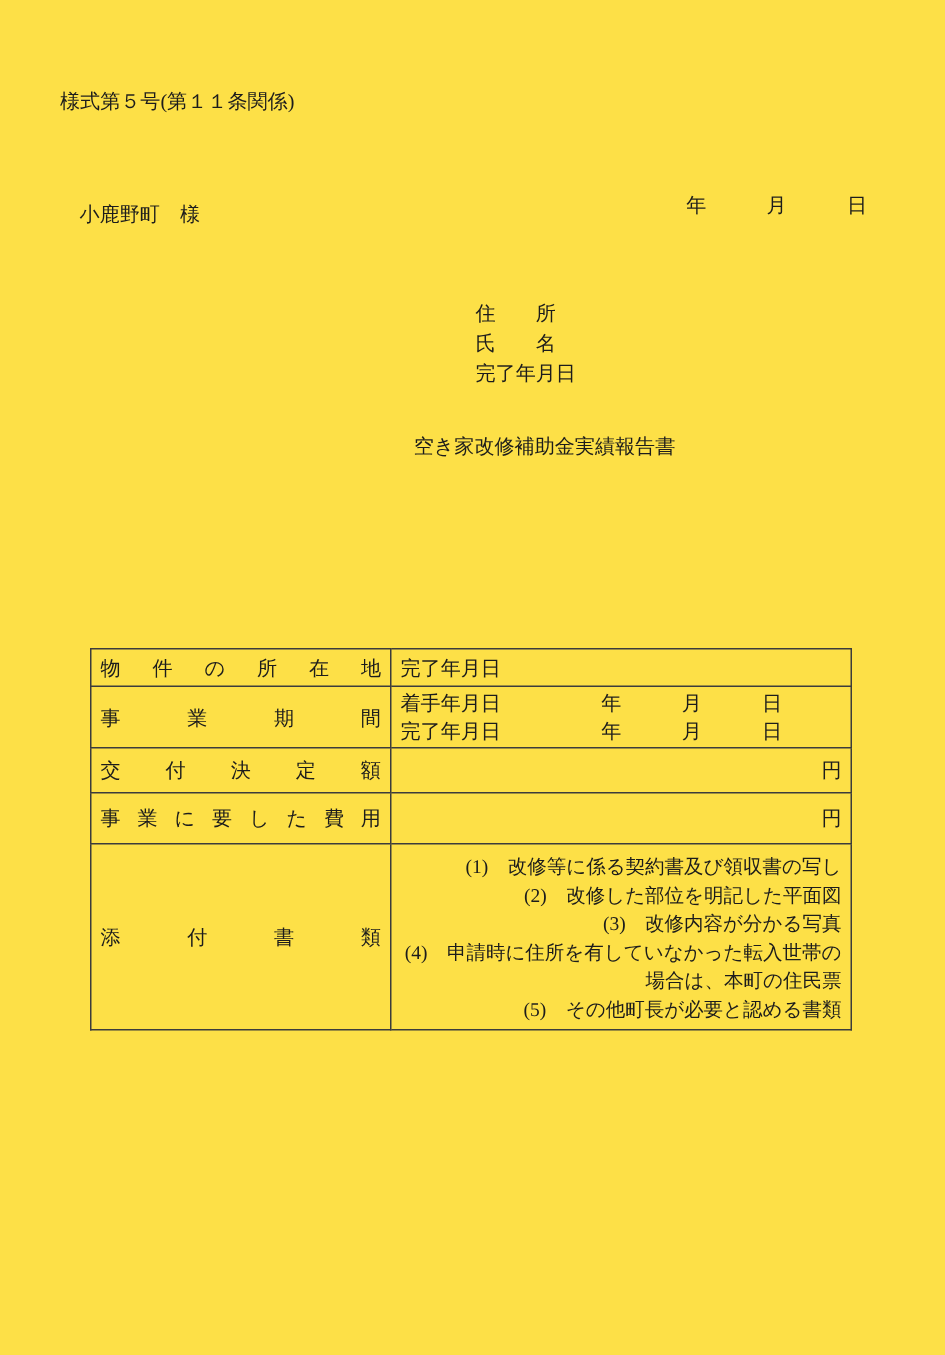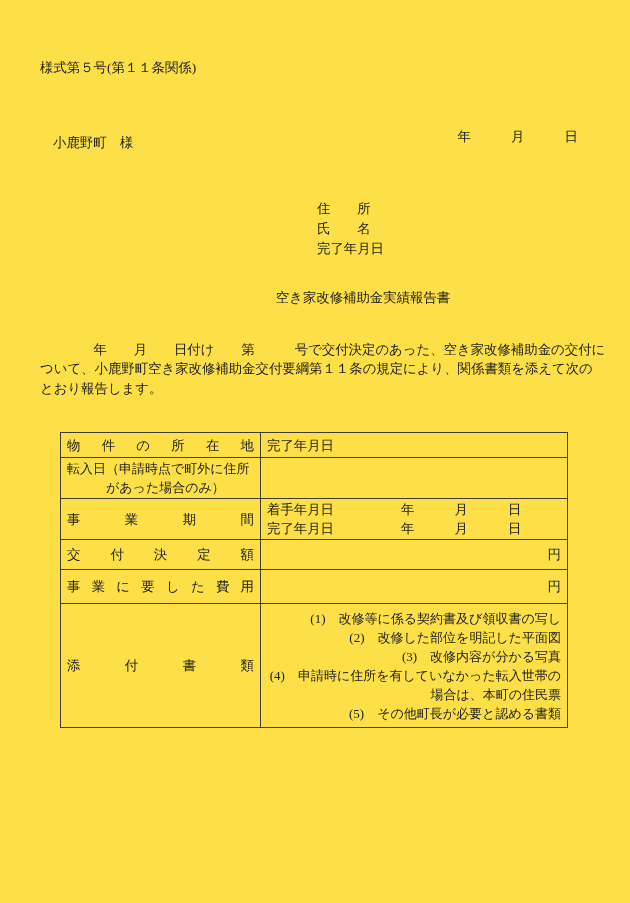--- a/index.html
+++ b/index.html
@@ -75,49 +75,39 @@
   <div class="applicant">
     <div class="app-fields">
       <div>住　　所</div>
       <div>氏　　名</div>
       <div>完了年月日</div>
     </div>
   </div>
 
   <div class="doc-title">空き家改修補助金実績報告書</div>
 
-  <div class="body-par pre">　　　　年　　月　　日付け　　第　　　号で交付決定のあった、空き家改修補助金の交付に
-ついて、小鹿野町空き家改修補助金交付要綱第１１条の規定により、関係書類を添えて次の
-とおり報告します。</div>
 
   <table class="form-table">
     <colgroup>
         <col class="c1">
         <col class="c2">
       </colgroup>
     <tbody>
       <tr class="r1">
         <td>
           <div class="jwrap">
               <span>物</span>
               <span>件</span>
               <span>の</span>
               <span>所</span>
               <span>在</span>
               <span>地</span>
             </div>
         </td>
         <td>完了年月日</td>
-      </tr>
-      <tr class="r2">
-        <td>
-          <div class="lab-plain">転入日（申請時点で町外に住所
-　　　があった場合のみ）</div>
-        </td>
-        <td></td>
       </tr>
       <tr class="r3">
         <td>
           <div class="jwrap">
               <span>事</span>
               <span>業</span>
               <span>期</span>
               <span>間</span>
             </div>
         </td>

